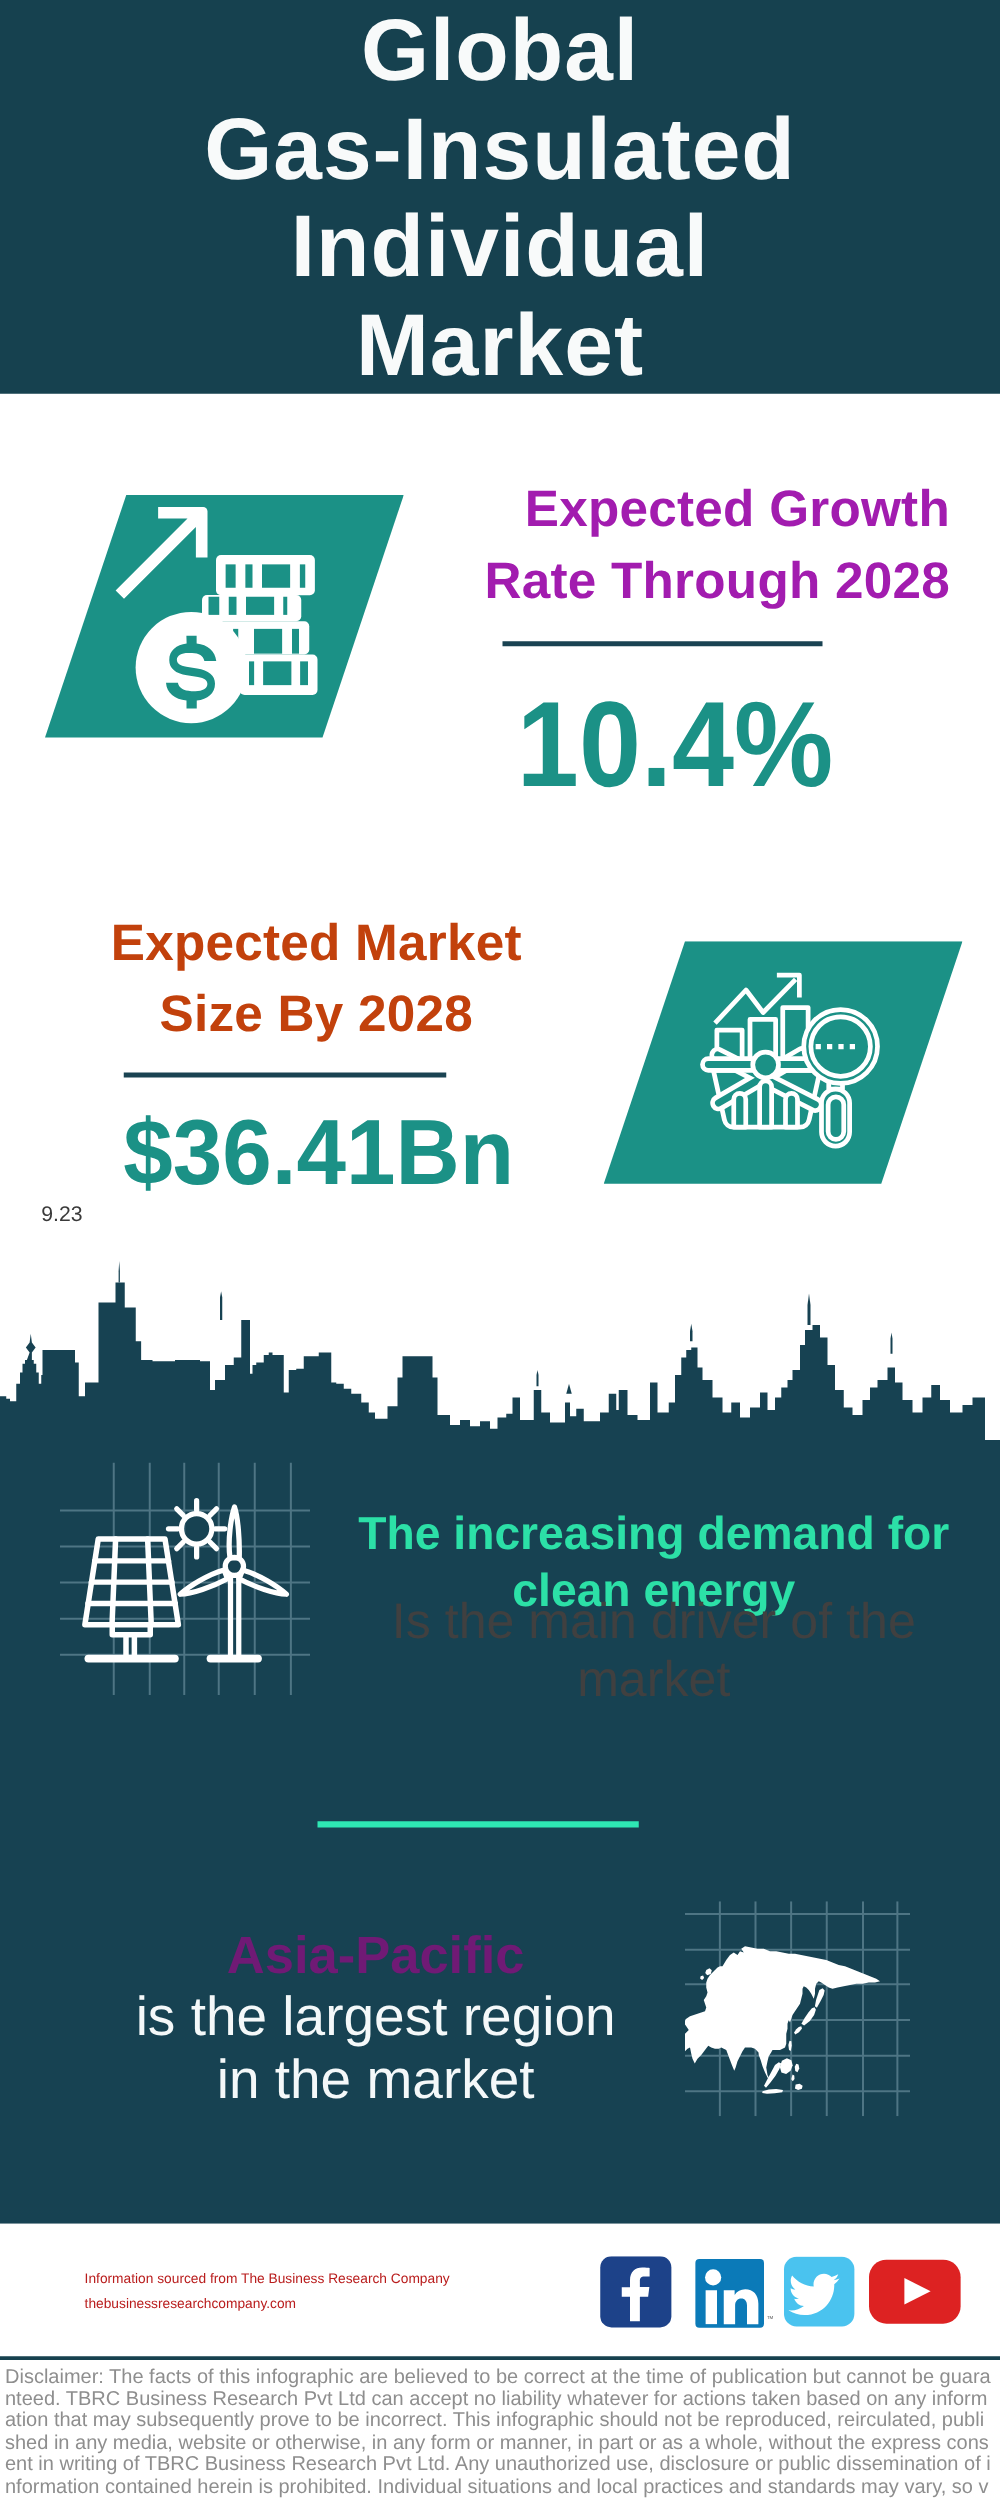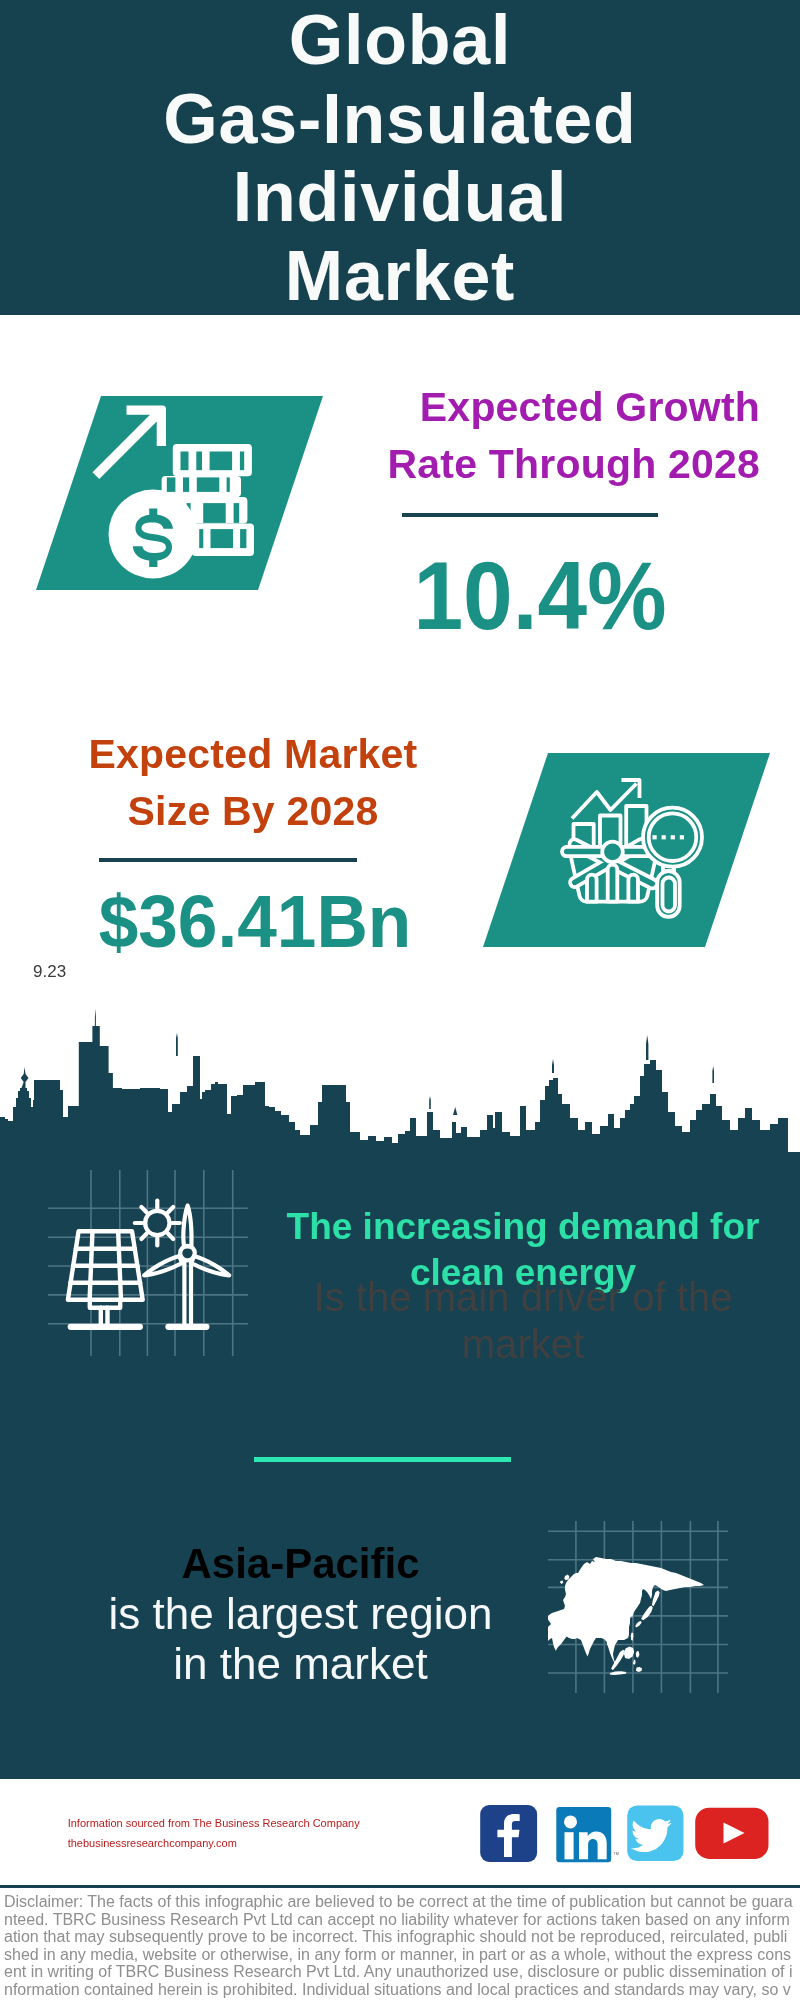--- a/index.html
+++ b/index.html
@@ -41,21 +41,21 @@
   
   .ce-icon{position:absolute;left:48px;top:1170px;width:200px;height:186px;}
   .ce-title{position:absolute;left:263px;top:1176px;width:520px;text-align:center;
         color:#2ce0a7;font-size:37px;font-weight:bold;line-height:46.3px;margin-top:28px;}
   .ce-sub{position:absolute;left:263px;top:1274px;width:520px;text-align:center;
         color:#404040;font-size:40px;line-height:47.4px;letter-spacing:0.05px;}
   .mid-rule{position:absolute;left:254px;top:1457px;width:257px;height:4.5px;background:#2ee8b4;}
 
   
   .ap-title{position:absolute;left:40px;top:1539px;width:521px;text-align:center;
-        color:#000000;font-size:42px;font-weight:bold;line-height:50.3px;}
+        color:#701a75;font-size:42px;font-weight:bold;line-height:50.3px;}
   .ap-sub{position:absolute;left:40px;top:1589px;width:521px;text-align:center;
         color:#f4f8f9;font-size:44px;line-height:50.3px;}
   .ap-map{position:absolute;left:548px;top:1521px;width:180px;height:172px;}
 
   
   .footer{position:absolute;left:0;top:1779px;width:800px;height:108px;background:#fff;}
   .src-text{position:absolute;left:36.7px;top:1813px;width:470px;color:#b91c1c;
         font-size:11px;line-height:20px;margin-left:31px;}
   .socials{position:absolute;left:478px;top:1805px;width:300px;height:62px;}
   .divider{position:absolute;left:0;top:1885px;width:800px;height:3px;background:#16414f;}

